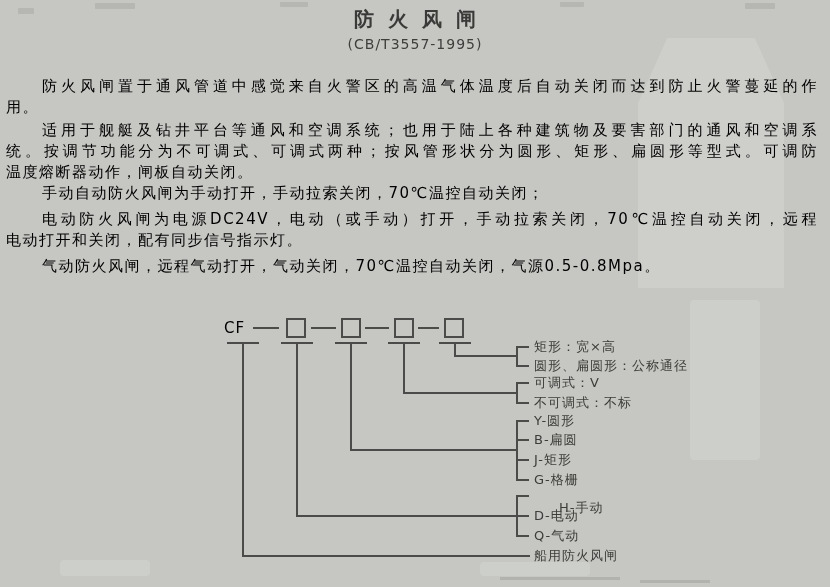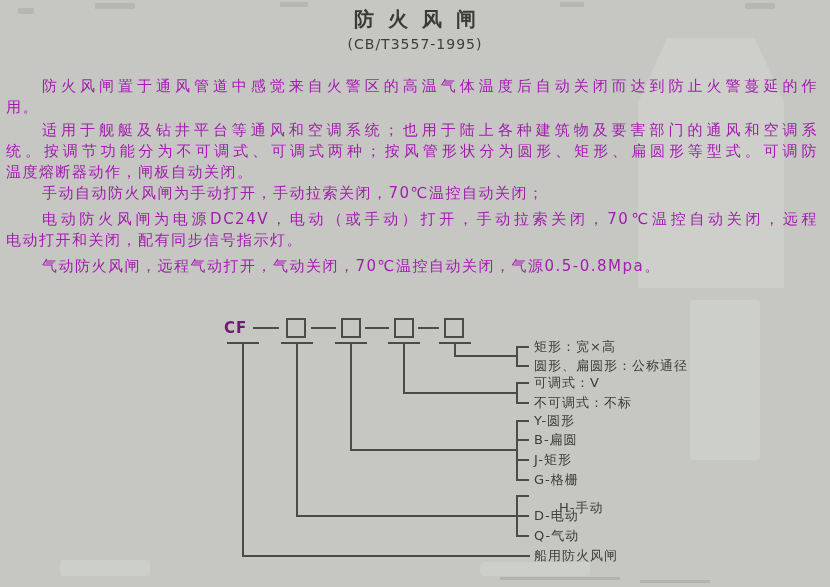--- a/index.html
+++ b/index.html
@@ -27,40 +27,40 @@
     text-align:center;font-size:20px;font-weight:bold;
     letter-spacing:14px;padding-left:14px;box-sizing:border-box;
     color:#3a3a38;
   }
   .subtitle{
     position:absolute;top:36px;left:0;width:830px;height:20px;
     text-align:center;font-size:14px;letter-spacing:1px;color:#3e3e3c;
   }
   .textblock{
     position:absolute;top:76px;left:6px;width:812px;
-    font-size:15px;letter-spacing:1.5px;color:#a21caf;
+    font-size:15px;letter-spacing:1.5px;color:#000000;
   }
   .para{margin:0;}
   .para.m2{margin-top:2px;}
   .para.m5{margin-top:5px;}
   .tline{height:21px;line-height:21px;white-space:nowrap;}
   .tline.fill{white-space:normal;text-align:justify;text-align-last:justify;}
   .tline.indent{padding-left:36px;}
   .tline.fill.indent{text-indent:36px;padding-left:0;}
   
   .diagram{position:absolute;top:306px;left:0;width:830px;height:281px;}
   .hl{position:absolute;height:2px;background:#4b4b49;}
   .vl{position:absolute;width:2px;background:#4b4b49;}
   .dbox{
     position:absolute;width:16px;height:16px;top:12px;
     border:2px solid #4b4b49;background:transparent;
   }
   .cf{
     position:absolute;left:224px;top:13px;height:18px;line-height:18px;
-    font-size:15px;font-weight:bold;letter-spacing:1px;color:#701a75;
+    font-size:15px;font-weight:normal;letter-spacing:1px;color:#000000;
   }
   .dlabel{
     position:absolute;left:534px;height:18px;line-height:18px;
     font-size:13px;letter-spacing:1px;white-space:nowrap;color:#3c3c3a;
   }
 </style>
 </head>
 <body>
 
 <div class="page">

